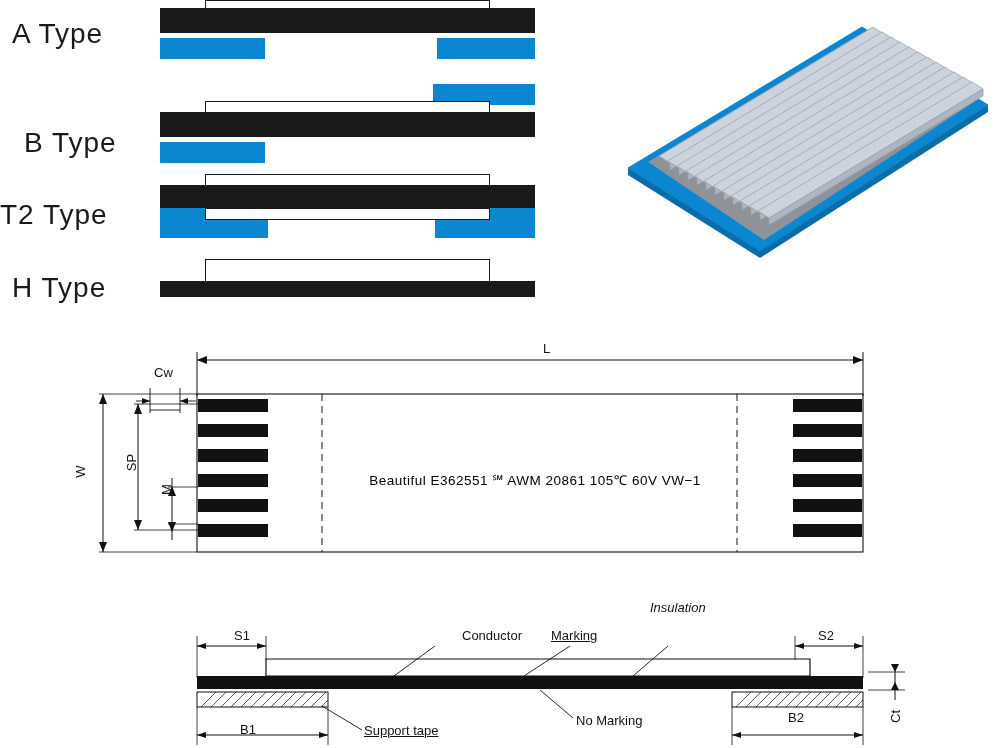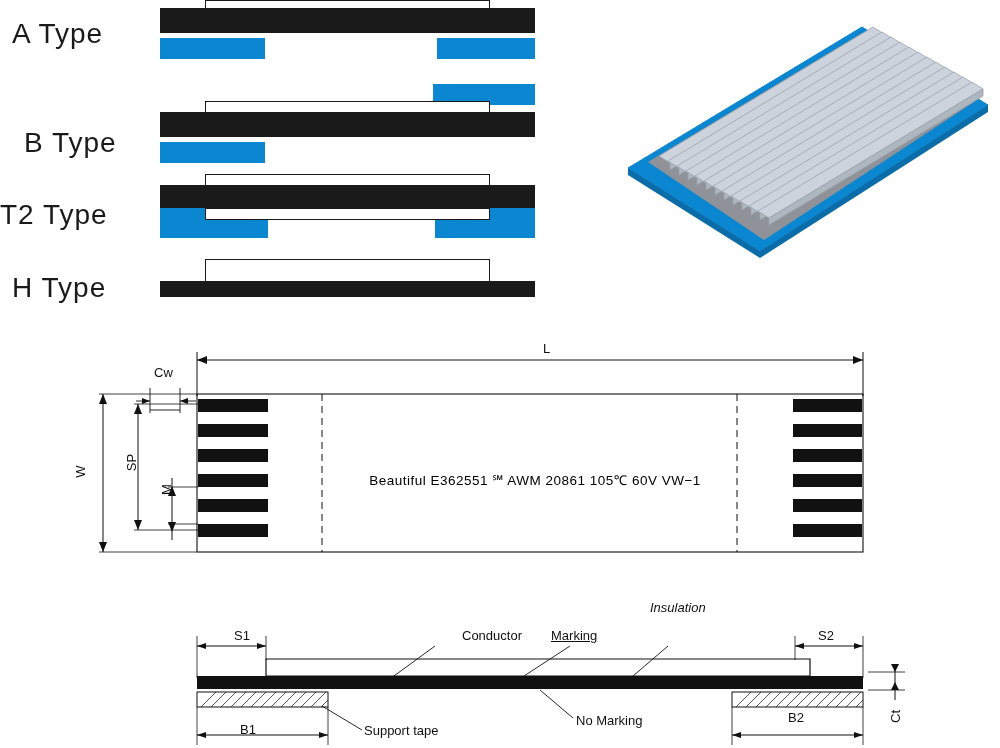--- a/index.html
+++ b/index.html
@@ -293,21 +293,21 @@
   <div class="txt" style="left:154px; top:365px;">Cw</div>
   <div class="txt rot" style="left:123px; top:455px; transform:rotate(-90deg);">SP</div>
   <div class="txt rot" style="left:161px; top:482px; transform:rotate(-90deg);">M</div>
 
   <div class="marking-text" style="left:330px; top:471px; width:410px;">Beautiful  E362551 ℠ AWM 20861  105℃  60V  VW−1</div>
 
   <div class="txt" style="left:430px; top:628px;margin-left:32px;">Conductor</div>
   <div class="txt" style="left:551px; top:628px;text-decoration:underline;">Marking</div>
   <div class="txt" style="left:650px; top:600px;font-style:italic;">Insulation</div>
   <div class="txt" style="left:576px; top:713px;">No  Marking</div>
-  <div class="txt" style="left:364px; top:723px;">Support tape</div>
+  <div class="txt" style="left:364px; top:723px;text-decoration:underline;">Support tape</div>
 
   <div class="txt" style="left:234px; top:628px;">S1</div>
   <div class="txt" style="left:818px; top:628px;">S2</div>
   <div class="txt" style="left:240px; top:722px;">B1</div>
   <div class="txt" style="left:788px; top:710px;">B2</div>
   <div class="txt rot" style="left:889px; top:709px; transform:rotate(-90deg);">Ct</div>
 
 </div>
 
 </body></html>

